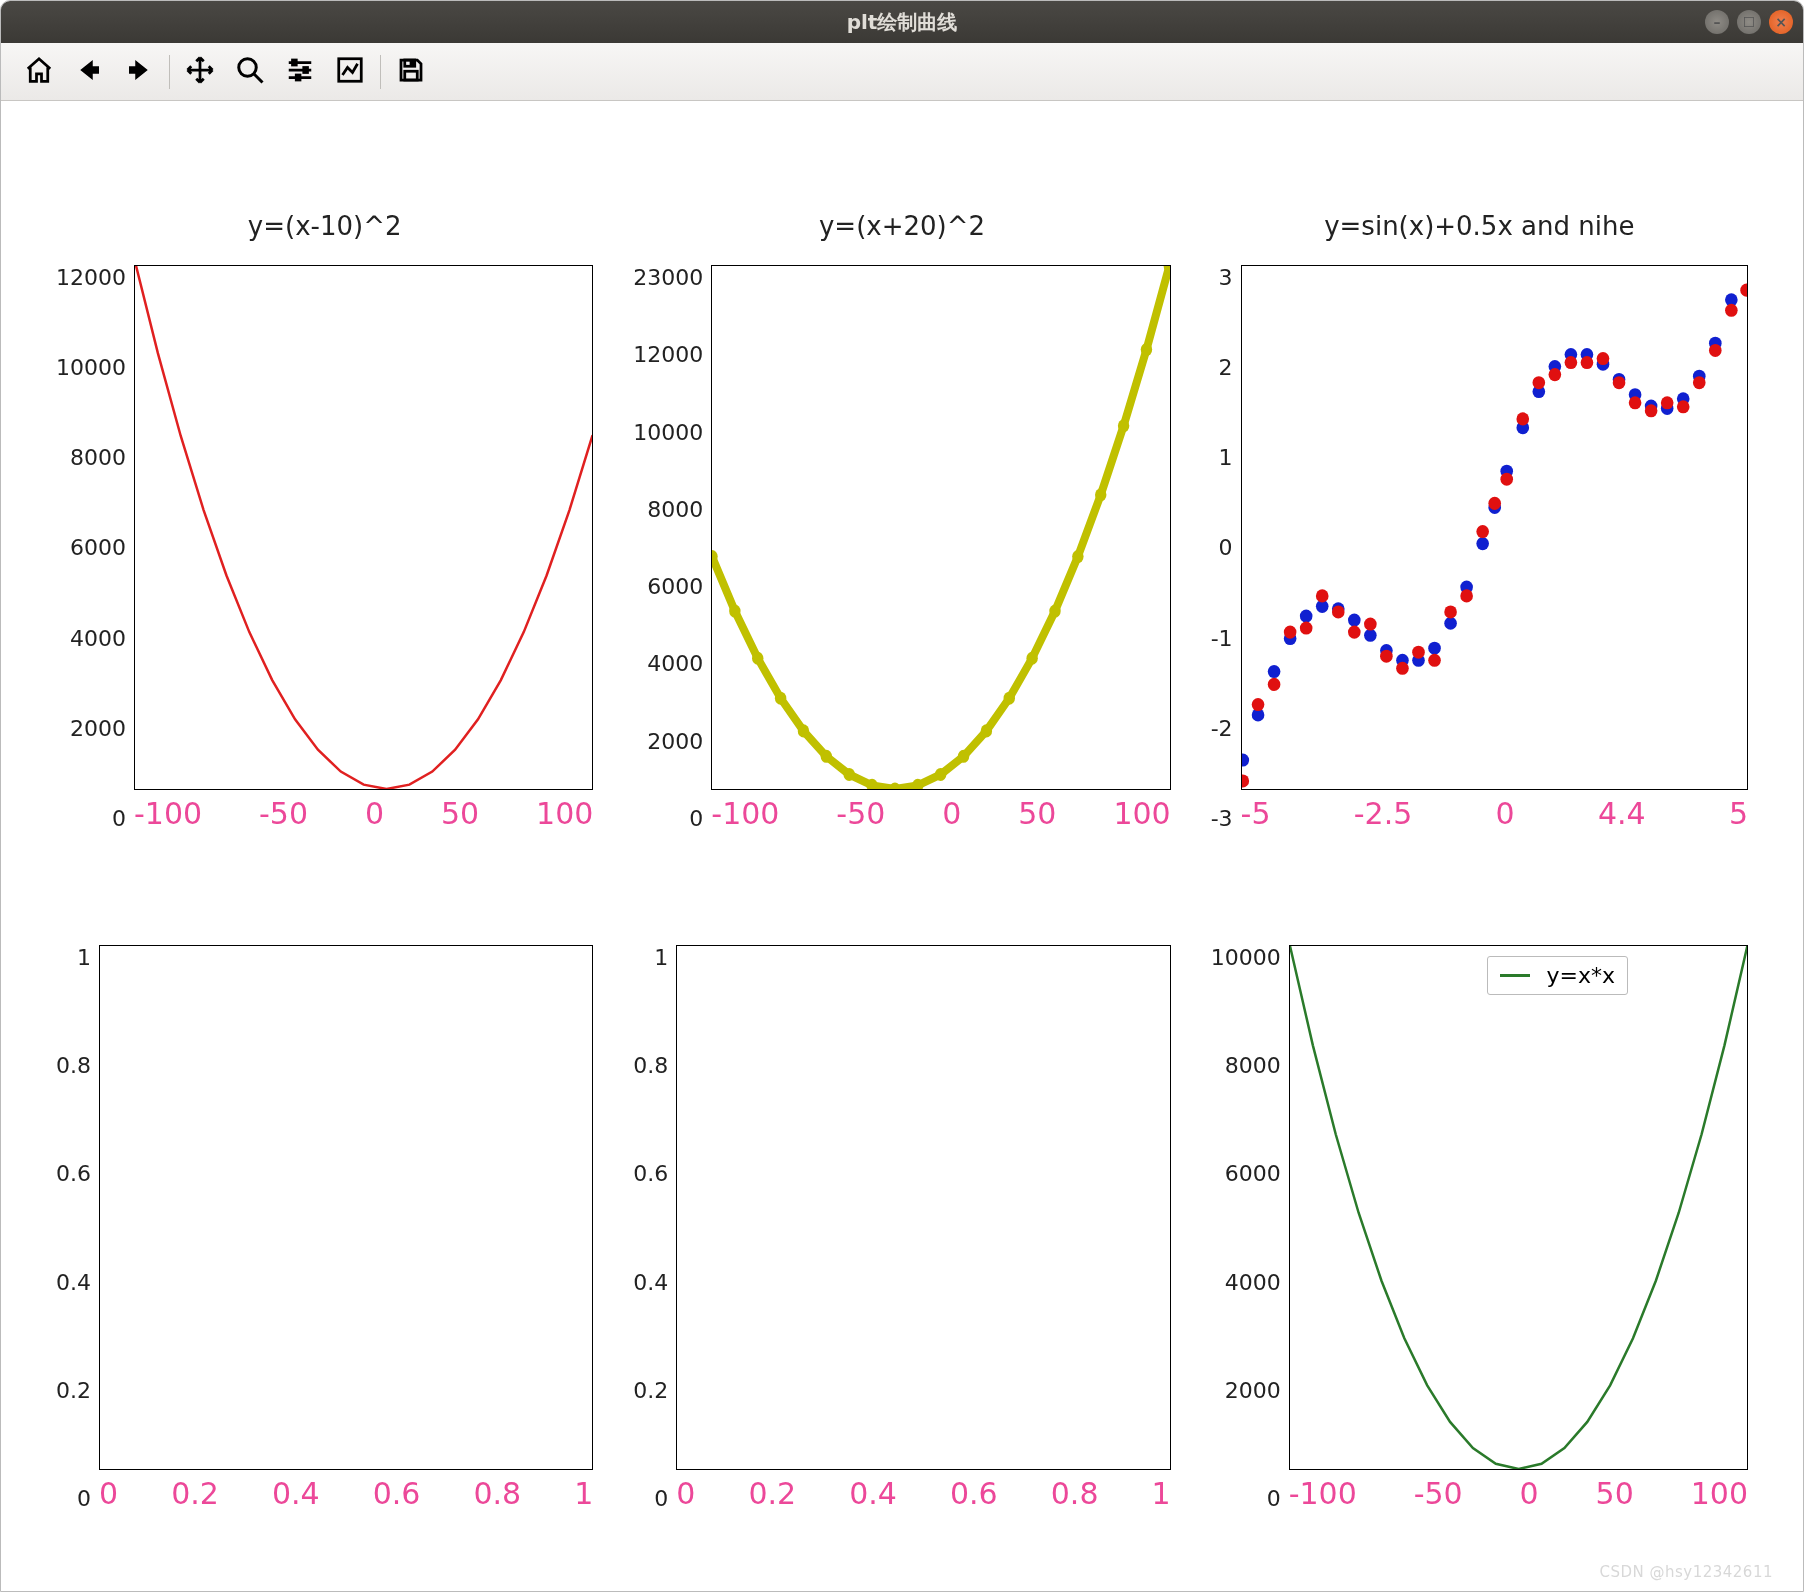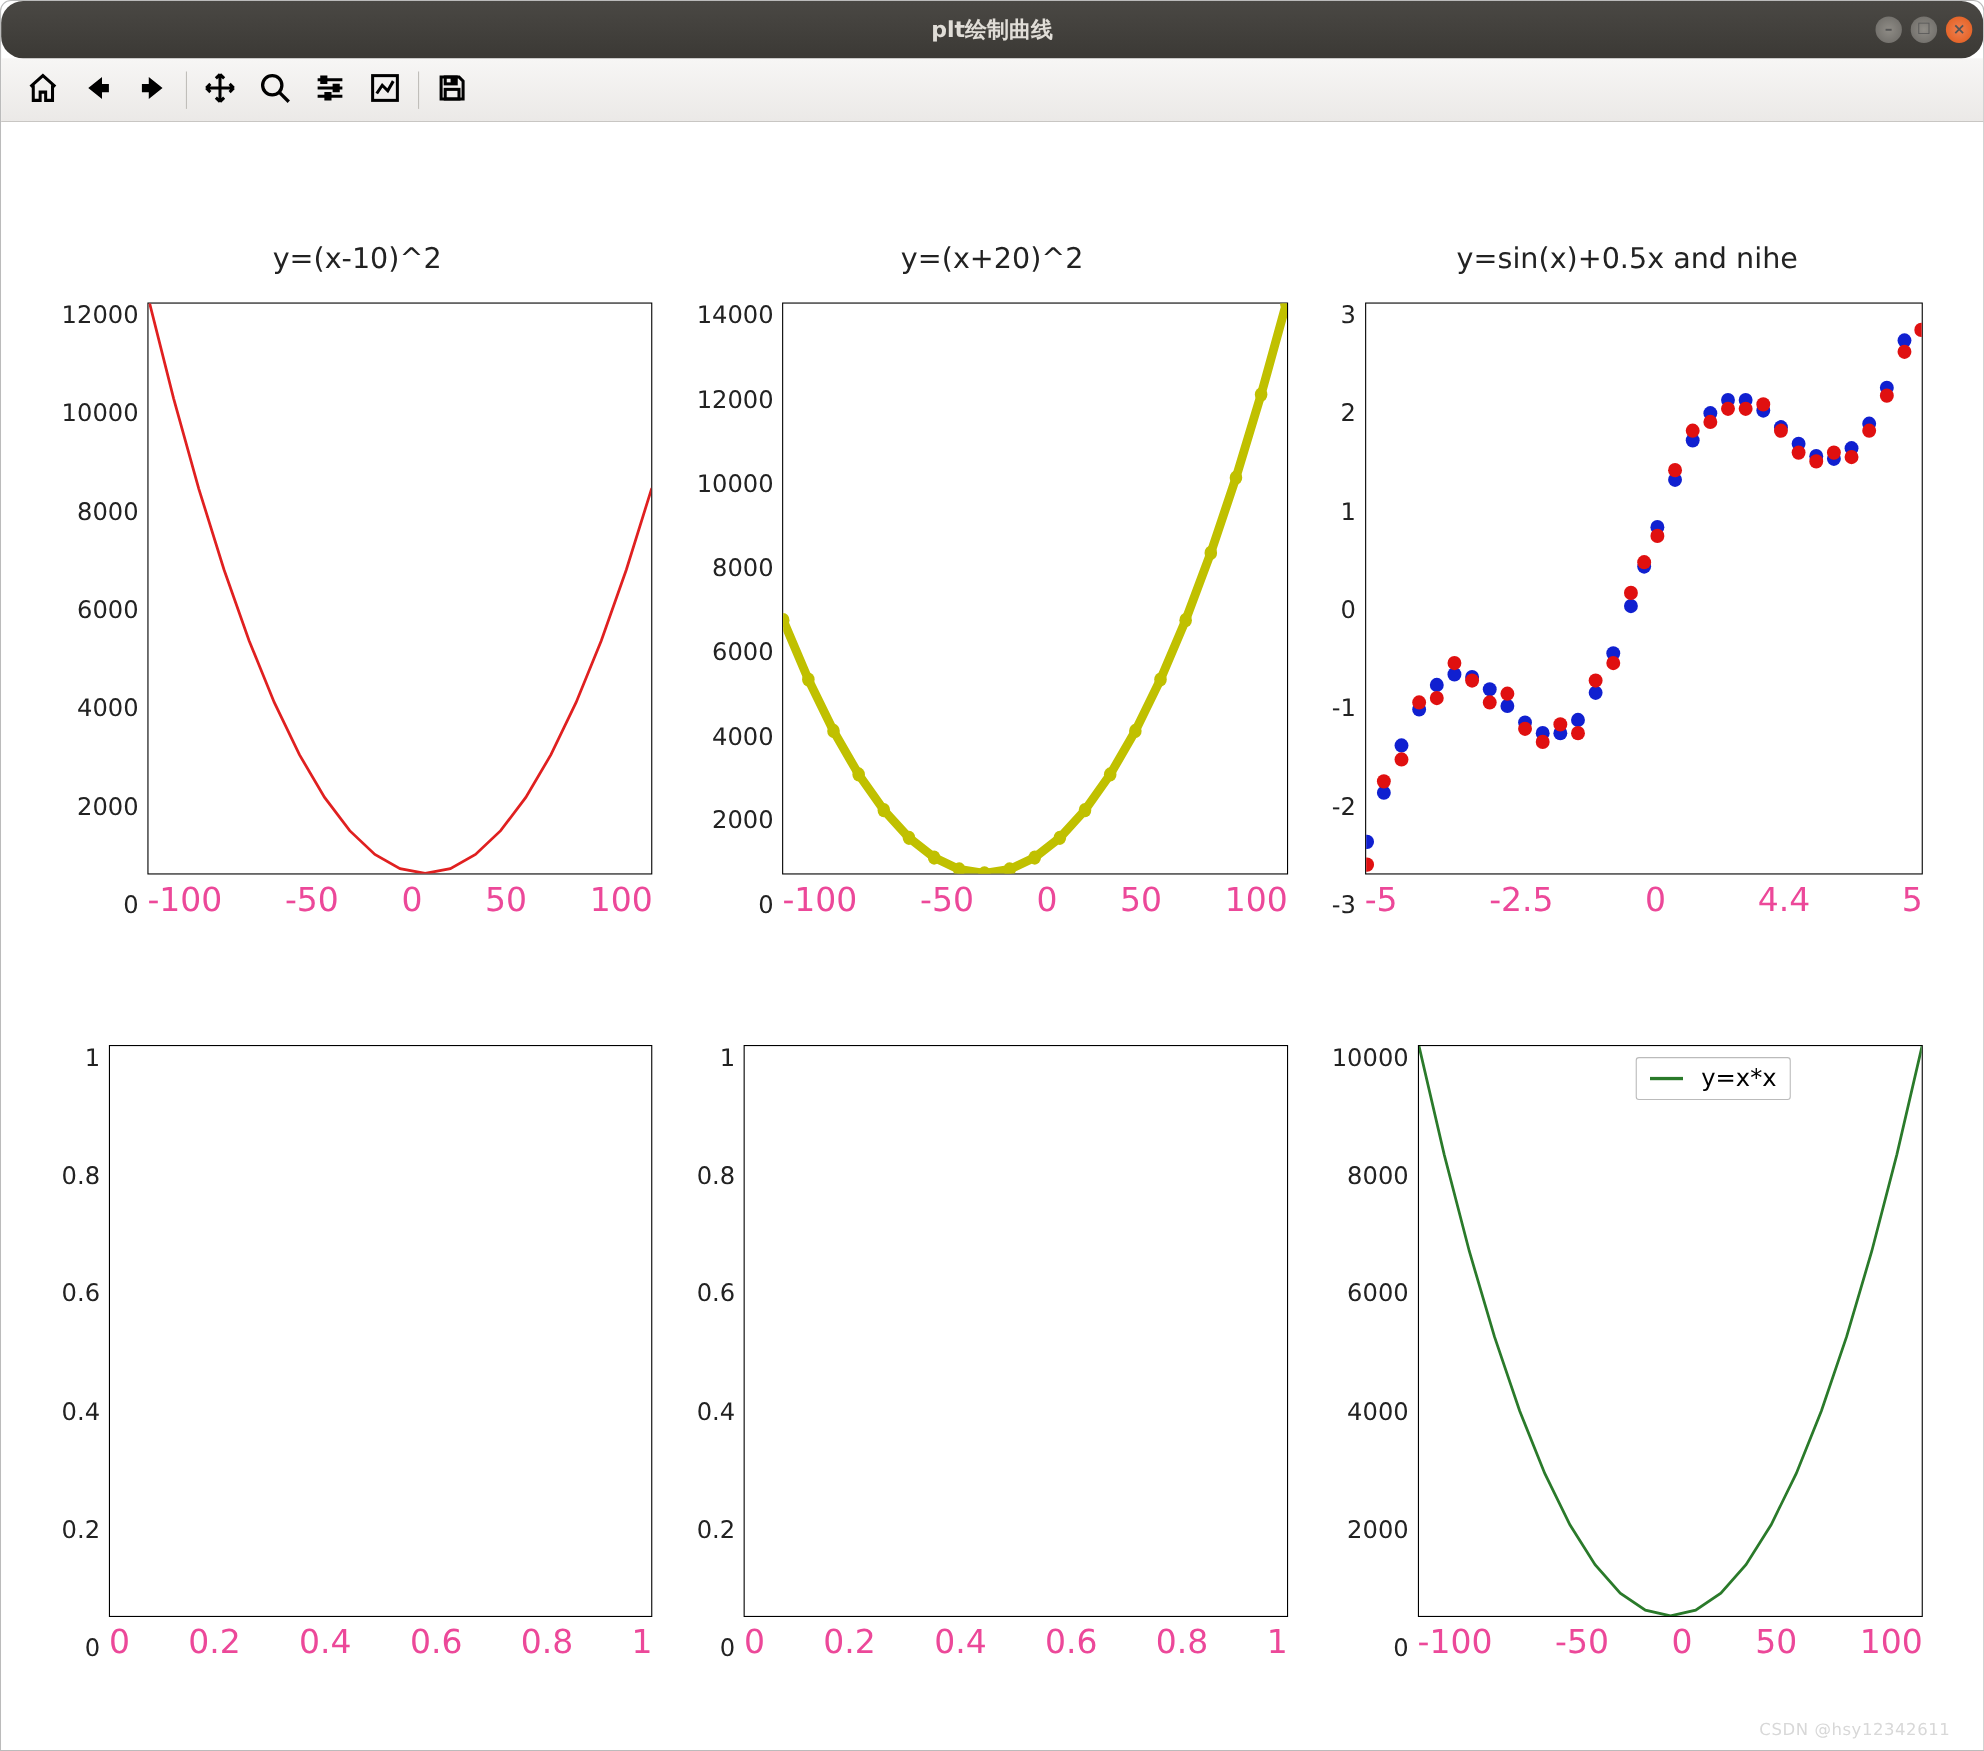--- a/index.html
+++ b/index.html
@@ -12,30 +12,29 @@
   .window {
     width: 1804px;
     height: 1592px;
     display: flex;
     flex-direction: column;
     border: 1px solid #bbb;
     border-radius: 10px 10px 0 0;
     overflow: hidden;
   }
   .titlebar {
-    height: 52px;
+    height: 42px;
     background: linear-gradient(#4a4844, #3b3935);
     display: flex;
     align-items: center;
     color: #e0ddd7;
     font-size: 20px;
     font-weight: 600;
     padding: 0 24px;
     position: relative;
-    border-radius: 20px;
   }
   .titlebar .title {
     flex: 1;
     text-align: center;
   }
   .win-controls {
     display: flex;
     gap: 8px;
     position: absolute;
     right: 10px;
@@ -271,21 +270,21 @@
                 <div>50</div>
                 <div>100</div>
               </div>
             </div>
           </div>
         </div>
         <div class="subplot">
           <div class="ptitle">y=(x+20)^2</div>
           <div class="axwrap">
             <div class="yticks">
-              <div>14000</div>
+              <div>23000</div>
               <div>12000</div>
               <div>10000</div>
               <div>8000</div>
               <div>6000</div>
               <div>4000</div>
               <div>2000</div>
               <div>0</div>
             </div>
             <div style="flex: 1 1 0%; display: flex; flex-direction: column;">
               <div class="plotbox">

